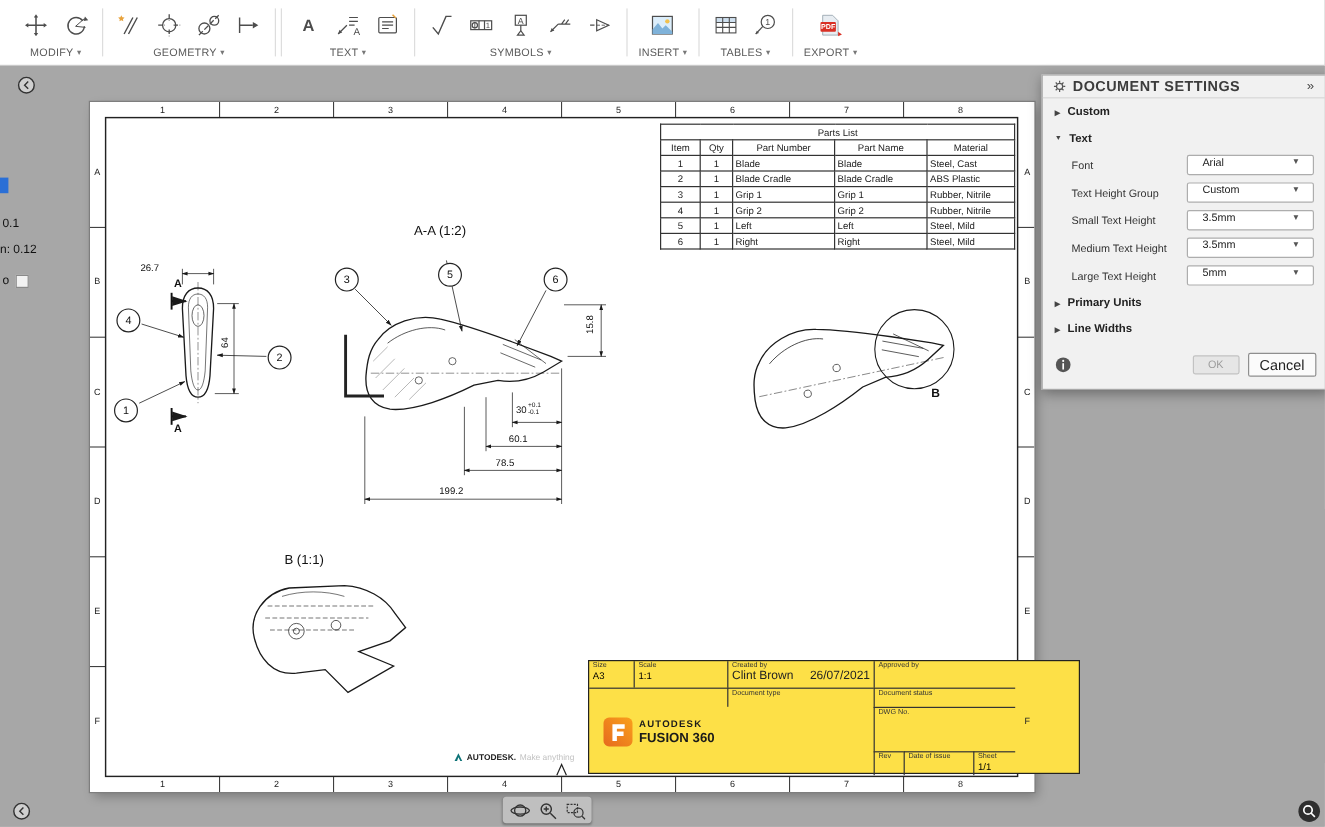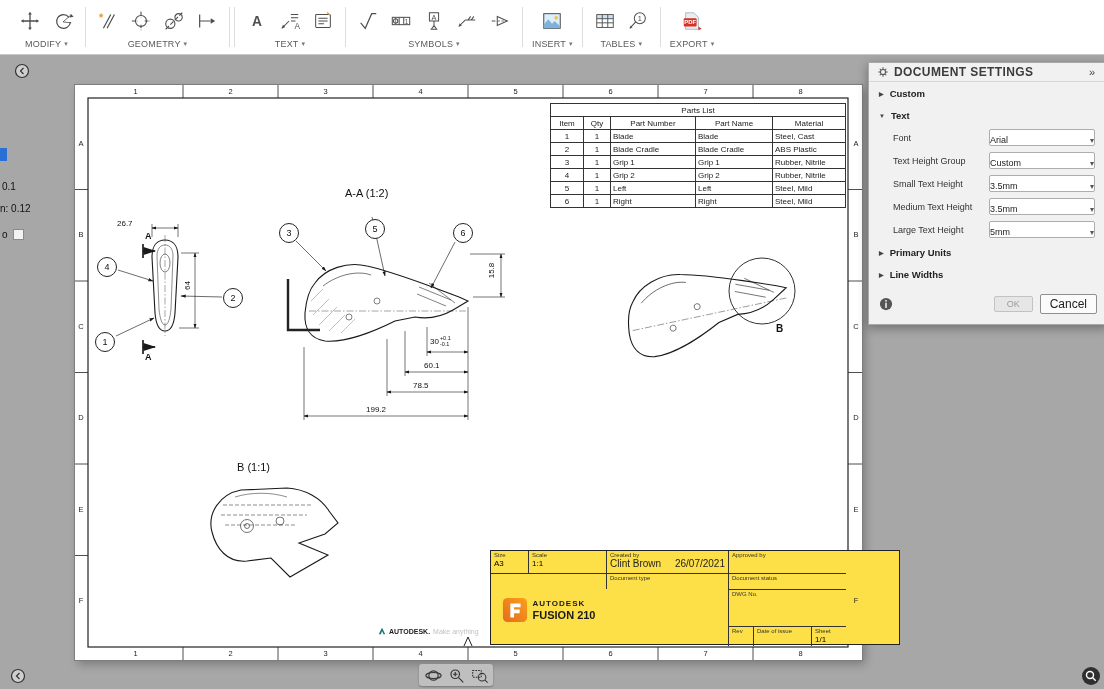--- a/index.html
+++ b/index.html
@@ -55,21 +55,21 @@
 
 
 .doc-panel{position:absolute;left:868px;top:62px;width:240px;background:#f1f1f1;border:1px solid #a8a8a8;box-shadow:0 3px 10px rgba(0,0,0,.35);z-index:6}
 .dp-header{height:19px;display:flex;align-items:center;gap:5px;padding:0 8px;border-bottom:1px solid #d7d7d7}
 .dp-title{font-size:12px;font-weight:bold;color:#3c3c3c;letter-spacing:.4px;flex:1}
 .dp-collapse{font-size:11px;color:#444;margin-right:4px;cursor:pointer}
 .dp-section{display:flex;align-items:center;gap:6px;font-size:9.5px;font-weight:bold;color:#222;padding:6px 10px 5px;cursor:pointer}
 .dp-section .tri{font-size:6px;color:#444}
 .dp-row{display:flex;align-items:center;padding:3px 12px 3px 24px}
 .dp-label{flex:1;font-size:9px;color:#333}
-.dp-select{width:106px;height:17px;background:#fff;border:1px solid #adadad;border-radius:2px;display:flex;align-items:flex-end;padding:0 0;cursor:pointer}
+.dp-select{width:106px;height:17px;background:#fff;border:1px solid #adadad;border-radius:2px;display:flex;align-items:flex-start;padding:0 12px;cursor:pointer}
 .dp-val{flex:1;font-size:9px;color:#222}
 .dp-caret{font-size:8px;color:#555}
 .dp-footer{display:flex;align-items:center;justify-content:flex-end;gap:7px;padding:9px 10px 10px;position:relative}
 .dp-info{position:absolute;left:10px;width:14px;height:14px;cursor:pointer}
 .dp-ok{font-size:9px;padding:2px 12px;background:#e6e6e6;border:1px solid #c2c2c2;color:#9c9c9c;border-radius:2px;font-family:inherit}
 .dp-cancel{font-size:12px;padding:2px 9px;background:#fbfbfb;border:1px solid #8f8f8f;color:#222;border-radius:2px;font-family:inherit;cursor:pointer}
 
 
 .navbar{position:absolute;left:419px;top:664px;height:22px;background:#bfbfbf;border-radius:3px;display:flex;align-items:center;gap:3px;padding:0 4px;box-shadow:0 1px 2px rgba(0,0,0,.3)}
 .nav-btn{width:20px;height:20px;display:flex;align-items:center;justify-content:center;cursor:pointer}
@@ -489,21 +489,21 @@
               <linearGradient id="fg" x1="0" y1="1" x2="1" y2="0">
                 <stop offset="0" stop-color="#e66a1e"></stop>
                 <stop offset="1" stop-color="#f9a01b"></stop>
               </linearGradient>
             </defs>
           <rect x="1" y="1" width="26" height="26" rx="5" fill="url(#fg)"></rect>
           <path d="M9 22V7h11v4h-7v2.5h6v4h-6V22z" fill="#fff"></path>
         </svg>
         <div class="logo-text">
           <div class="l1">AUTODESK</div>
-          <div class="l2">FUSION 210</div>
+          <div class="l2">FUSION 360</div>
         </div>
       </div>
       <div class="tb-cell" style="left:115px;top:22px;width:122px;height:16px">
         <div class="cl">Document type</div>
       </div>
       <div class="tb-cell" style="left:237px;top:22px;width: 118px;height:16px">
         <div class="cl">Document status</div>
       </div>
       <div class="tb-cell" style="left:237px;top:38px;width:118px;height:37px">
         <div class="cl">DWG No.</div>

